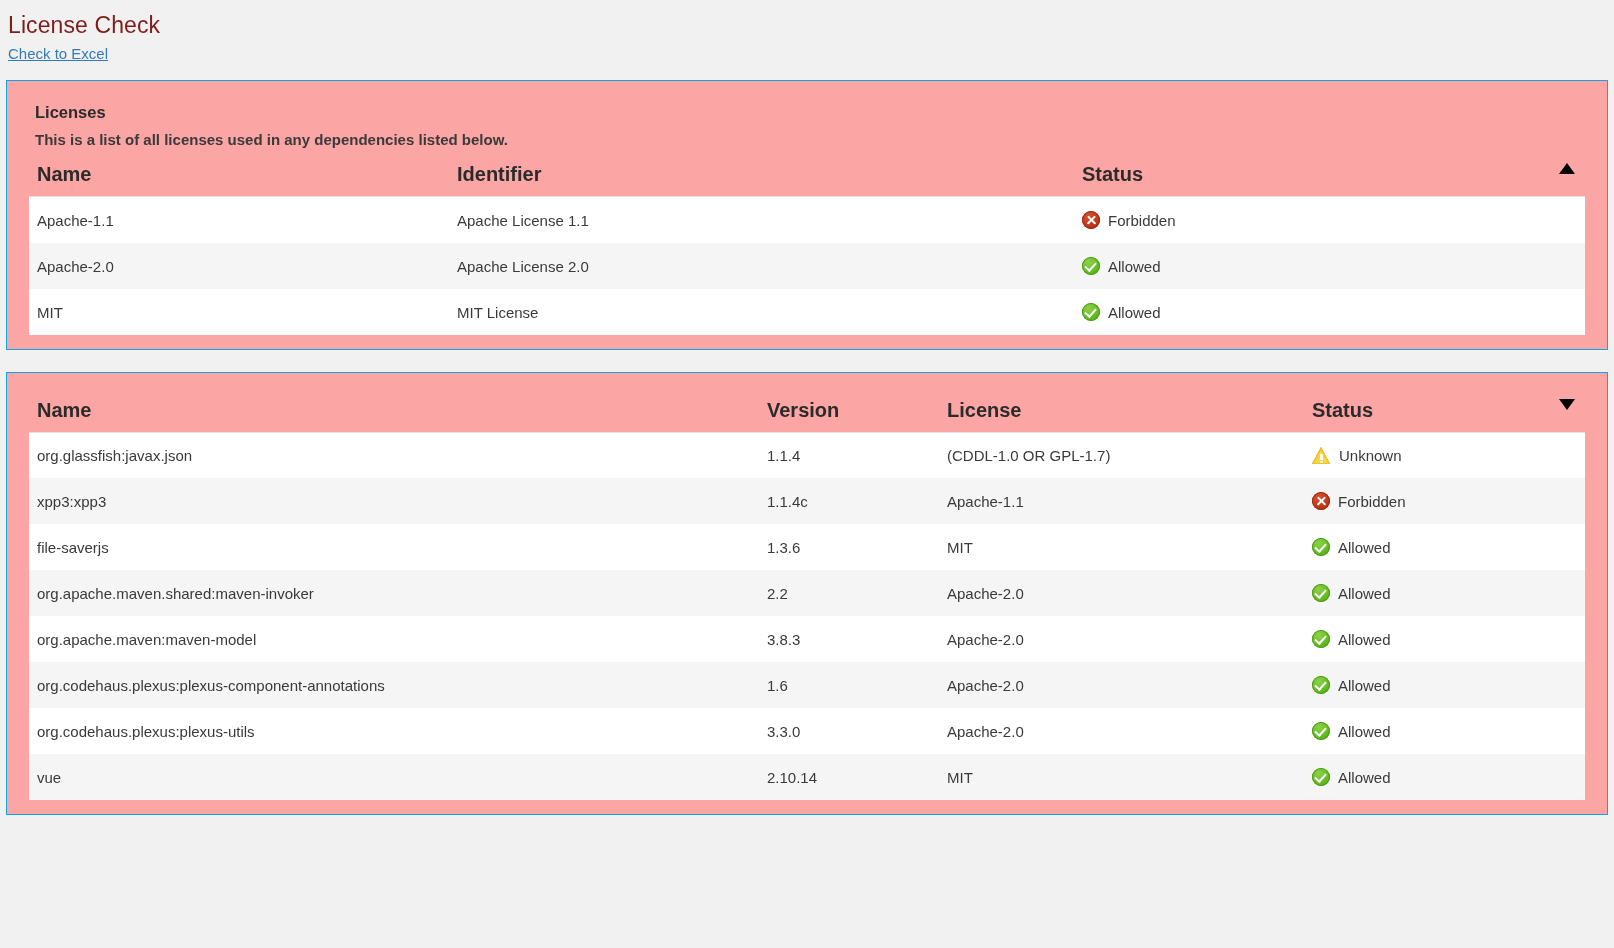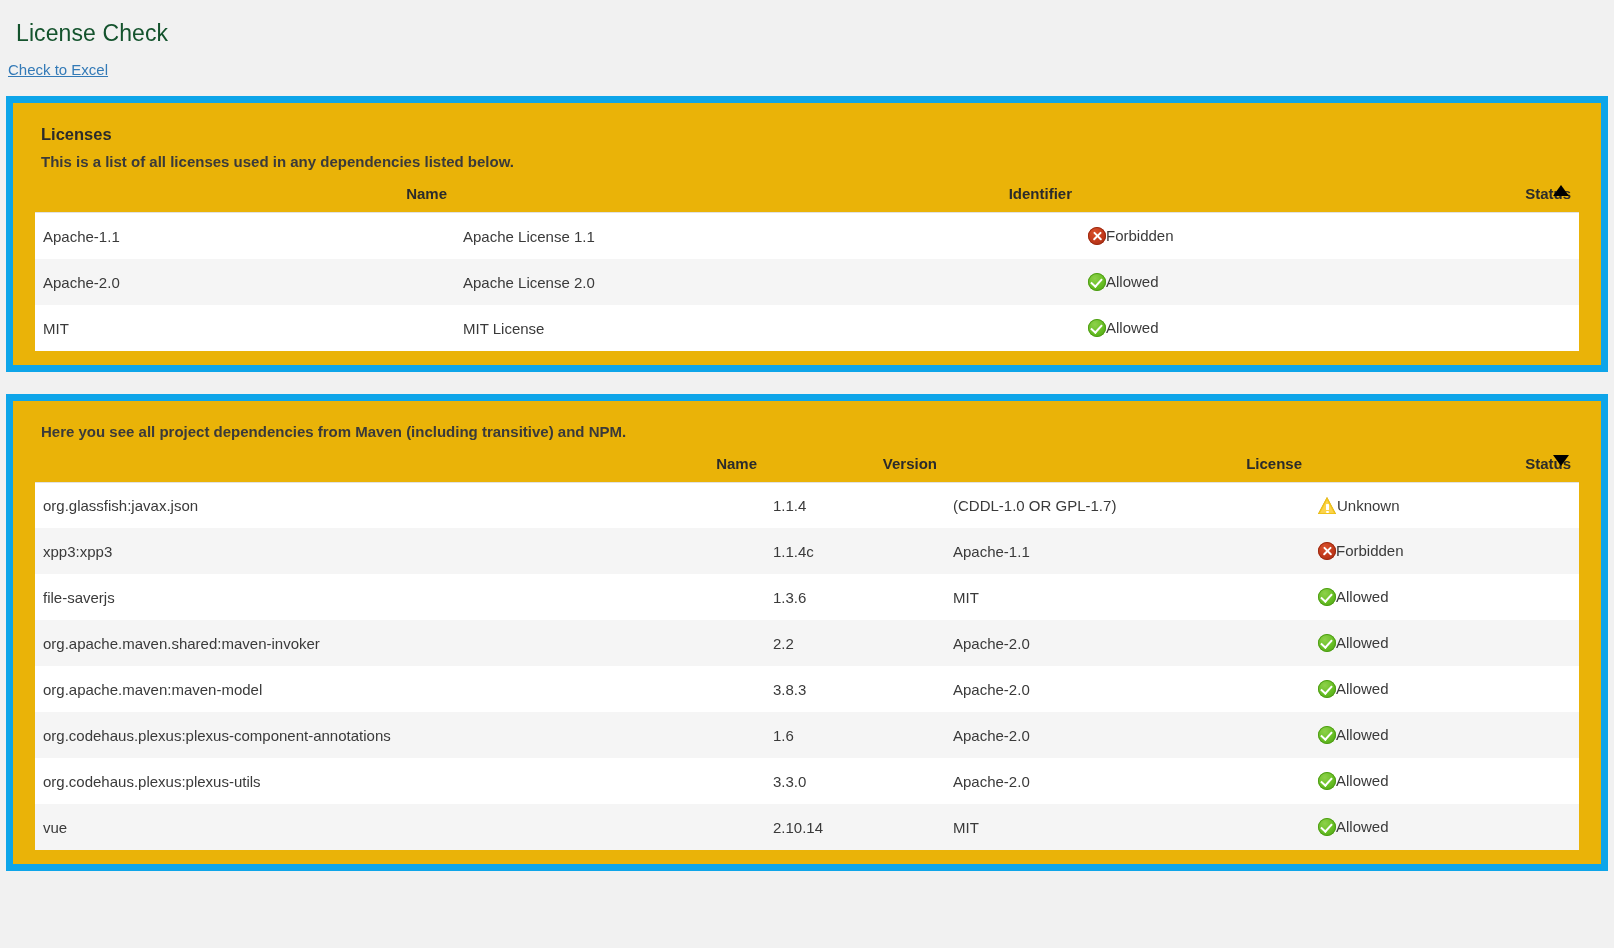--- a/index.html
+++ b/index.html
@@ -21,39 +21,39 @@
   }
 
   
   .page-header {
     padding: 10px 0 0 8px;
     background: #f1f1f1;
   }
   .page-title {
     font-size: 23px;
     font-weight: 400;
-    color: #14532d;
+    color: #7f1d1d;
     line-height: 30px;
-    margin: 8px;
+    margin: 0;
     letter-spacing: 0.1px;
   }
   .export-link {
     display: inline-block;
     margin-top: 4px;
     font-size: 15px;
     color: #337ab7;
     text-decoration: underline;
     cursor: pointer;
     line-height: 20px;
   }
 
   
   .card {
-    background: #eab308;
-    border: 7px solid #0ea5e9;
+    background: #fca5a5;
+    border: 1px solid #0ea5e9;
     margin: 0 6px;
     padding: 20px 22px 14px 22px;
   }
   .card.licenses-card { margin-top: 16px; }
   .card.dependencies-card { margin-top: 22px; }
 
   .card-title {
     font-size: 16.5px;
     font-weight: bold;
     color: #2b2b2b;
@@ -69,23 +69,23 @@
   }
 
   
   table.data-table {
     width: 100%;
     border-collapse: collapse;
     table-layout: fixed;
     font-size: 15px;
   }
   table.data-table thead th {
-    text-align: right;
+    text-align: left;
     font-weight: bold;
-    font-size: 15px;
+    font-size: 20px;
     color: #2b2b2b;
     padding: 6px 8px 10px 8px;
     border-bottom: 1px solid #e2e2e2;
     white-space: nowrap;
   }
   table.data-table tbody td {
     padding: 14px 8px;
     color: #3a3a3a;
     font-size: 15px;
     border: none;
@@ -124,20 +124,22 @@
 
   
   .dep-col-name    { width: 730px; }
   .dep-col-version { width: 180px; }
   .dep-col-license { width: 365px; }
   .dep-col-status  { width: auto; }
 
   
   .status-cell {
     display: flex;
+    align-items: center;
+    gap: 8px;
   }
   .status-label { color: #3a3a3a; font-size: 15px; }
 
   .icon-badge {
     flex: 0 0 auto;
     width: 18px;
     height: 18px;
     position: relative;
     display: inline-block;
   }
@@ -284,21 +286,20 @@
                 <span class="icon-badge icon-allowed"></span>
                 <span class="status-label">Allowed</span>
               </span>
             </td>
           </tr>
         </tbody>
     </table>
   </div>
 
   <div class="card dependencies-card">
-    <div class="card-subtitle">Here you see all project dependencies from Maven (including transitive) and NPM.</div>
 
     <table class="data-table">
       <colgroup>
         <col class="dep-col-name">
           <col class="dep-col-version">
           <col class="dep-col-license">
           <col class="dep-col-status">
       </colgroup>
       <thead>
         <tr>

